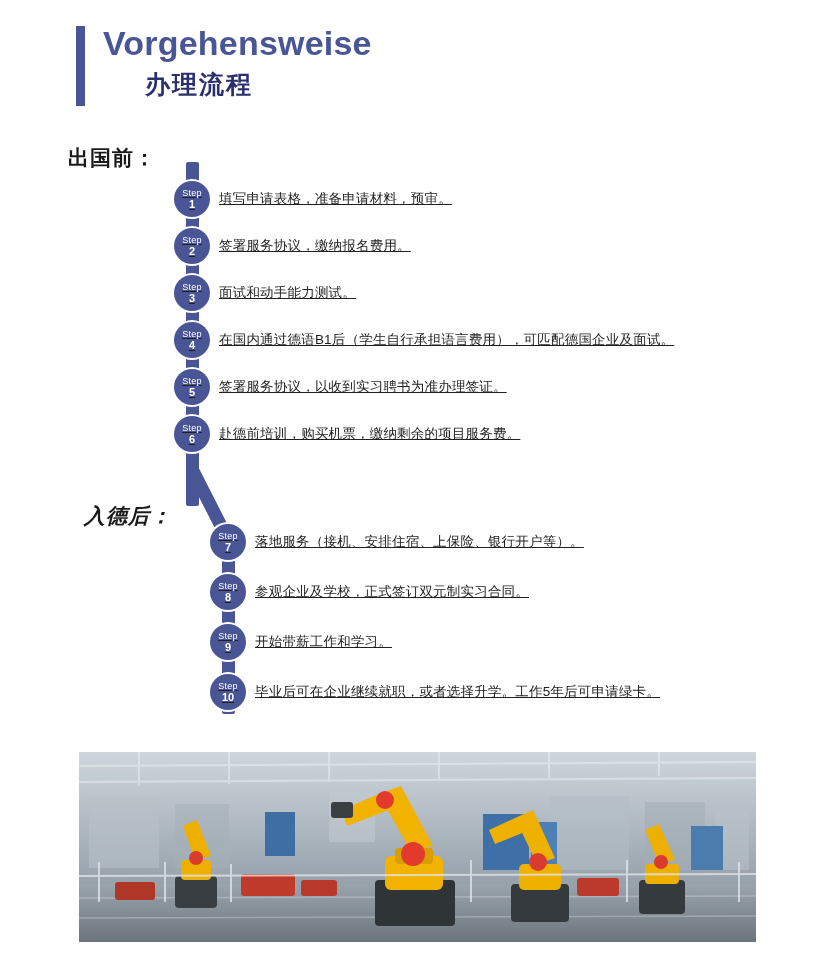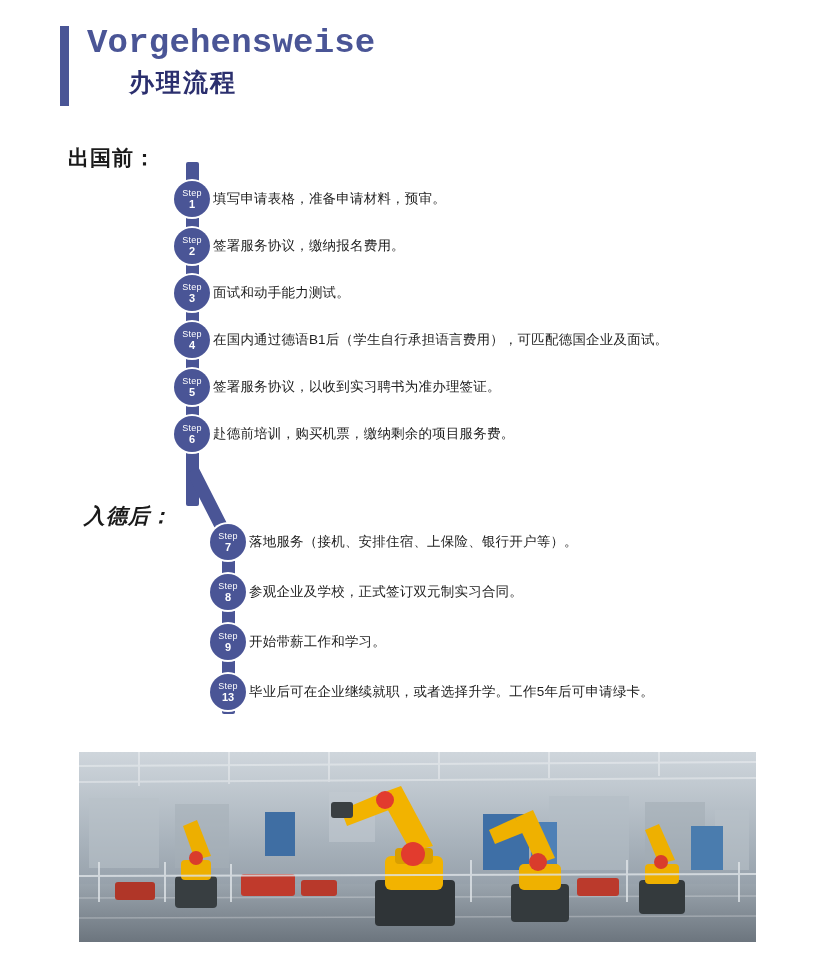--- a/index.html
+++ b/index.html
@@ -12,25 +12,24 @@
     height: 973px;
     position: relative;
     font-family: "Liberation Sans", sans-serif;
     color: #231f20;
     overflow: hidden;
   }
 
   
   .header {
     position: absolute;
-    left: 60px;
+    left: 76px;
     top: 26px;
     display: flex;
     align-items: flex-start;
-    font-family: Liberation Mono, monospace;
   }
   .header-bar {
     width: 9px;
     height: 80px;
     background: #4a5596;
     margin-right: 18px;
     flex: none;
   }
   .header-texts {
     display: flex;
@@ -83,20 +82,21 @@
     transform: rotate(-27deg);
   }
   
   #spine-lower { left: 222px; top: 524px; width: 13px; height: 190px; }
 
   
   .step {
     position: absolute;
     display: flex;
     align-items: center;
+    text-decoration: underline;
   }
   .step-badge {
     width: 36px;
     height: 36px;
     border-radius: 50%;
     background: #4a5596;
     color: #ffffff;
     display: flex;
     flex-direction: column;
     align-items: center;
@@ -110,21 +110,21 @@
     letter-spacing: 0.3px;
   }
   .step-badge .num {
     font-size: 11px;
     font-weight: bold;
     margin-top: 1px;
   }
   .step-text {
     font-size: 13.5px;
     color: #1d1d1d;
-    margin-left: 3px;
+    margin-left: 9px;
     white-space: nowrap;
     letter-spacing: 0.2px;
   }
 
   
   .photo {
     position: absolute;
     left: 79px;
     top: 752px;
     width: 677px;
@@ -220,21 +220,21 @@
   <div class="step-badge">
     <span class="lbl">Step</span>
     <span class="num">9</span>
   </div>
   <div class="step-text">开始带薪工作和学习。</div>
 </div>
 
 <div class="step" style="left:210px; top:674px;">
   <div class="step-badge">
     <span class="lbl">Step</span>
-    <span class="num">13</span>
+    <span class="num">10</span>
   </div>
   <div class="step-text">毕业后可在企业继续就职，或者选择升学。工作5年后可申请绿卡。</div>
 </div>
 
 <div class="photo">
   <svg width="677" height="190" viewBox="0 0 677 190" xmlns="http://www.w3.org/2000/svg">
     <defs>
       <linearGradient id="bgGrad" x1="0" y1="0" x2="0" y2="1">
         <stop offset="0%" stop-color="#cfd6dc"></stop>
         <stop offset="45%" stop-color="#aab4bd"></stop>

